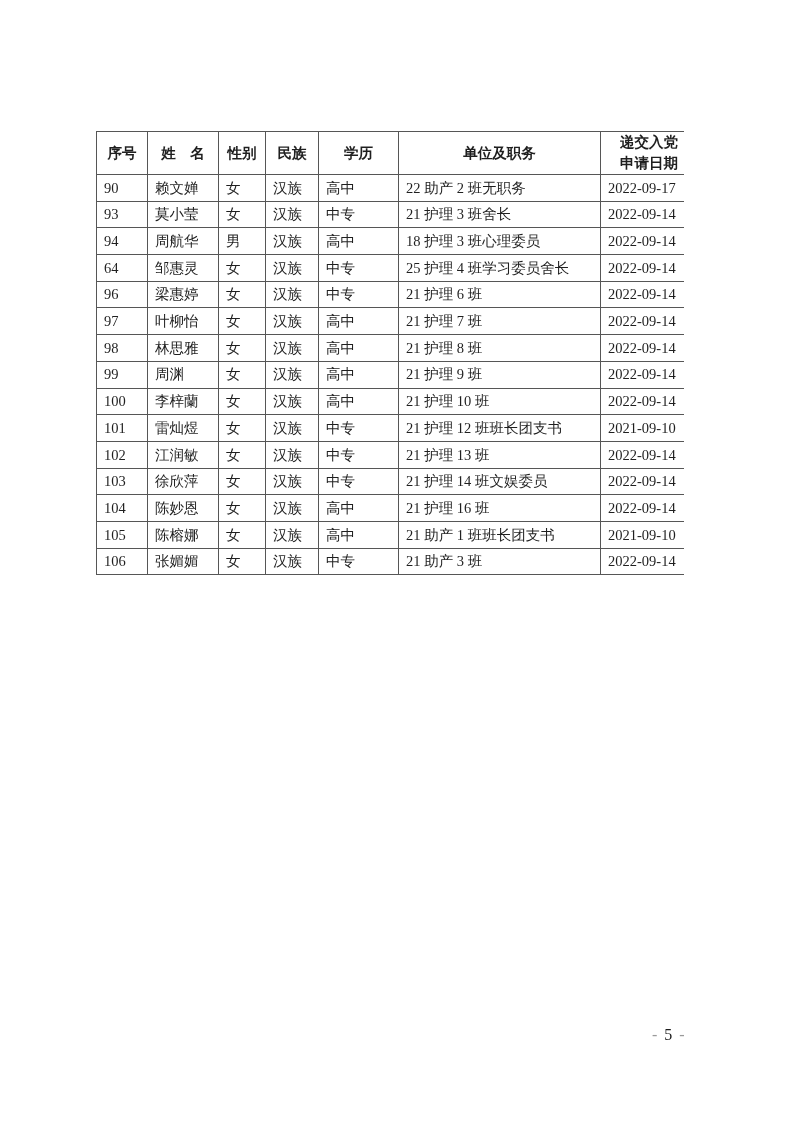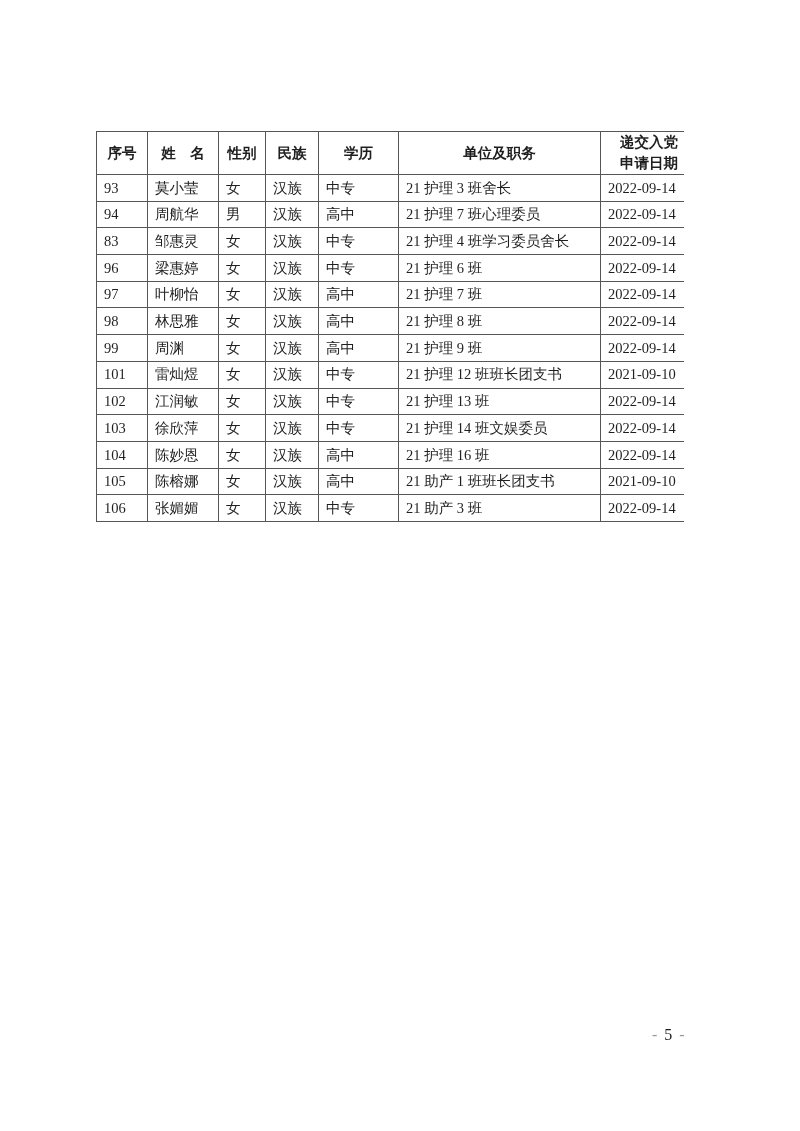--- a/index.html
+++ b/index.html
@@ -87,44 +87,53 @@
         <th>性别</th>
         <th>民族</th>
         <th>学历</th>
         <th>单位及职务</th>
         <th>递交入党
 申请日期</th>
       </tr>
     </thead>
     <tbody>
         <tr>
+      <td>90</td>
+      <td>赖文婵</td>
+      <td>女</td>
+      <td>汉族</td>
+      <td>高中</td>
+      <td>22 助产 2 班无职务</td>
+      <td>2022-09-17</td>
+    </tr>
+        <tr>
       <td>93</td>
       <td>莫小莹</td>
       <td>女</td>
       <td>汉族</td>
       <td>中专</td>
       <td>21 护理 3 班舍长</td>
       <td>2022-09-14</td>
     </tr>
         <tr>
       <td>94</td>
       <td>周航华</td>
       <td>男</td>
       <td>汉族</td>
       <td>高中</td>
-      <td>21 护理 7 班心理委员</td>
-      <td>2022-09-14</td>
-    </tr>
-        <tr>
-      <td>83</td>
+      <td>18 护理 3 班心理委员</td>
+      <td>2022-09-14</td>
+    </tr>
+        <tr>
+      <td>64</td>
       <td>邹惠灵</td>
       <td>女</td>
       <td>汉族</td>
       <td>中专</td>
-      <td>21 护理 4 班学习委员舍长</td>
+      <td>25 护理 4 班学习委员舍长</td>
       <td>2022-09-14</td>
     </tr>
         <tr>
       <td>96</td>
       <td>梁惠婷</td>
       <td>女</td>
       <td>汉族</td>
       <td>中专</td>
       <td>21 护理 6 班</td>
       <td>2022-09-14</td>
@@ -147,20 +156,29 @@
       <td>21 护理 8 班</td>
       <td>2022-09-14</td>
     </tr>
         <tr>
       <td>99</td>
       <td>周渊</td>
       <td>女</td>
       <td>汉族</td>
       <td>高中</td>
       <td>21 护理 9 班</td>
+      <td>2022-09-14</td>
+    </tr>
+        <tr>
+      <td>100</td>
+      <td>李梓蘭</td>
+      <td>女</td>
+      <td>汉族</td>
+      <td>高中</td>
+      <td>21 护理 10 班</td>
       <td>2022-09-14</td>
     </tr>
         <tr>
       <td>101</td>
       <td>雷灿煜</td>
       <td>女</td>
       <td>汉族</td>
       <td>中专</td>
       <td>21 护理 12 班班长团支书</td>
       <td>2021-09-10</td>

